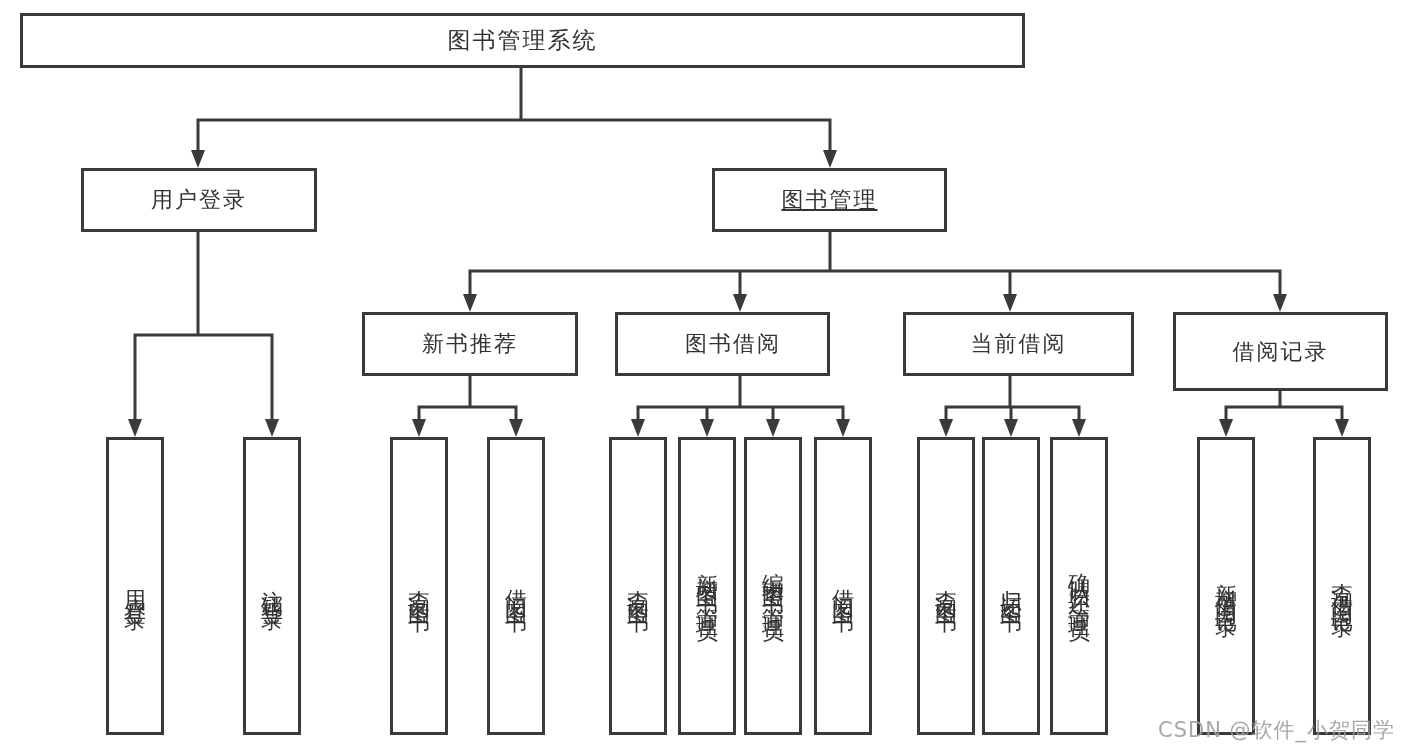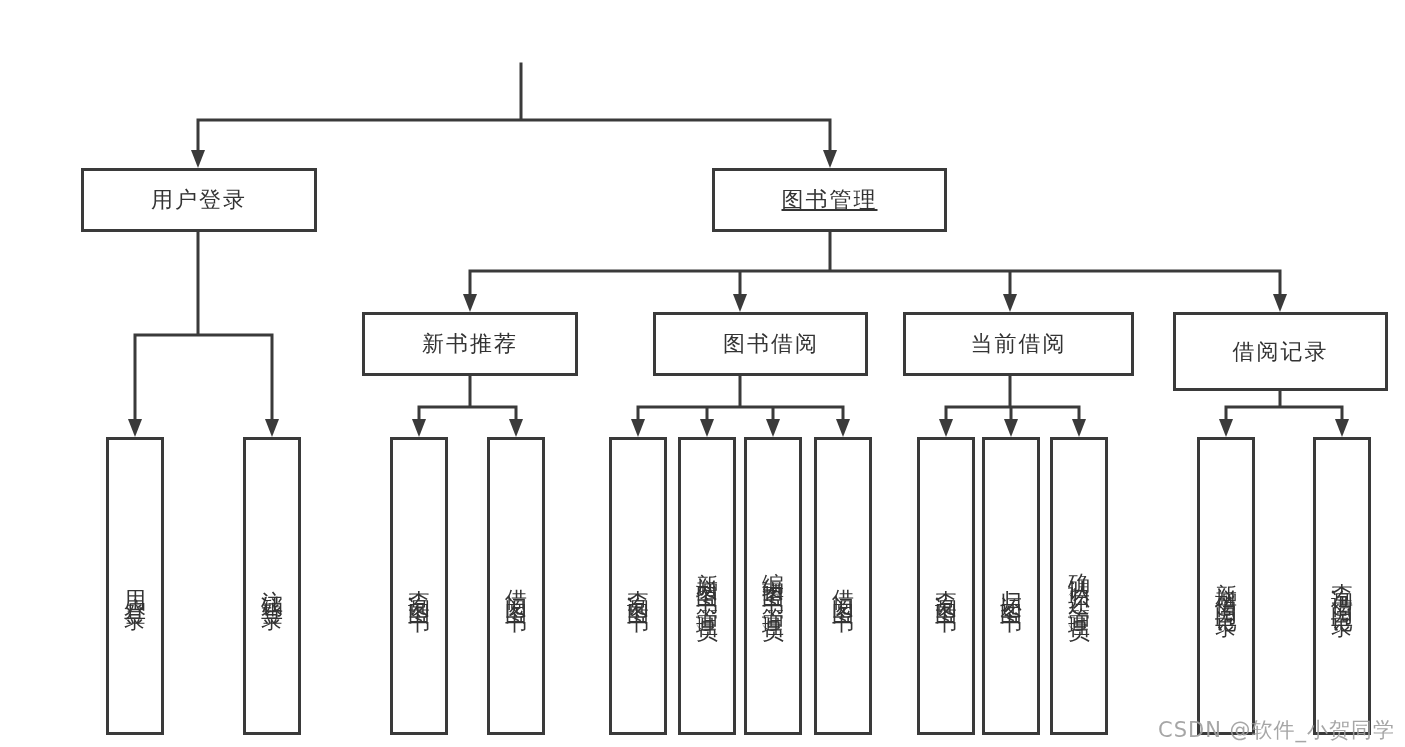--- a/index.html
+++ b/index.html
@@ -105,32 +105,35 @@
       <polygon points="766,419 780,419 773,437"></polygon>
       <polygon points="836,419 850,419 843,437"></polygon>
       <polygon points="939,419 953,419 946,437"></polygon>
       <polygon points="1004,419 1018,419 1011,437"></polygon>
       <polygon points="1072,419 1086,419 1079,437"></polygon>
       <polygon points="1219,419 1233,419 1226,437"></polygon>
       <polygon points="1335,419 1349,419 1342,437"></polygon>
     </g>
   </svg>
 
+  <div class="node root" style="left:20px; top:13px; width:1005px; height:55px;">
+    <span>图书管理系统</span>
+  </div>
 
   <div class="node" style="left:81px; top:168px; width:236px; height:64px;">
     <span>用户登录</span>
   </div>
   <div class="node" style="left:712px; top:168px; width:235px; height:64px;text-decoration:underline;">
     <span>图书管理</span>
   </div>
 
   <div class="node" style="left:362px; top:312px; width:216px; height:64px;">
     <span>新书推荐</span>
   </div>
-  <div class="node" style="left:653px; top:312px; width:215px; height:64px;padding-left:21px;">
+  <div class="node" style="left:615px; top:312px; width:215px; height:64px;padding-left:21px;">
     <span>图书借阅</span>
   </div>
   <div class="node" style="left:903px; top:312px; width:231px; height:64px;">
     <span>当前借阅</span>
   </div>
   <div class="node" style="left:1173px; top:312px; width:215px; height:79px;">
     <span>借阅记录</span>
   </div>
 
   <div class="vnode" style="left:106px;">

